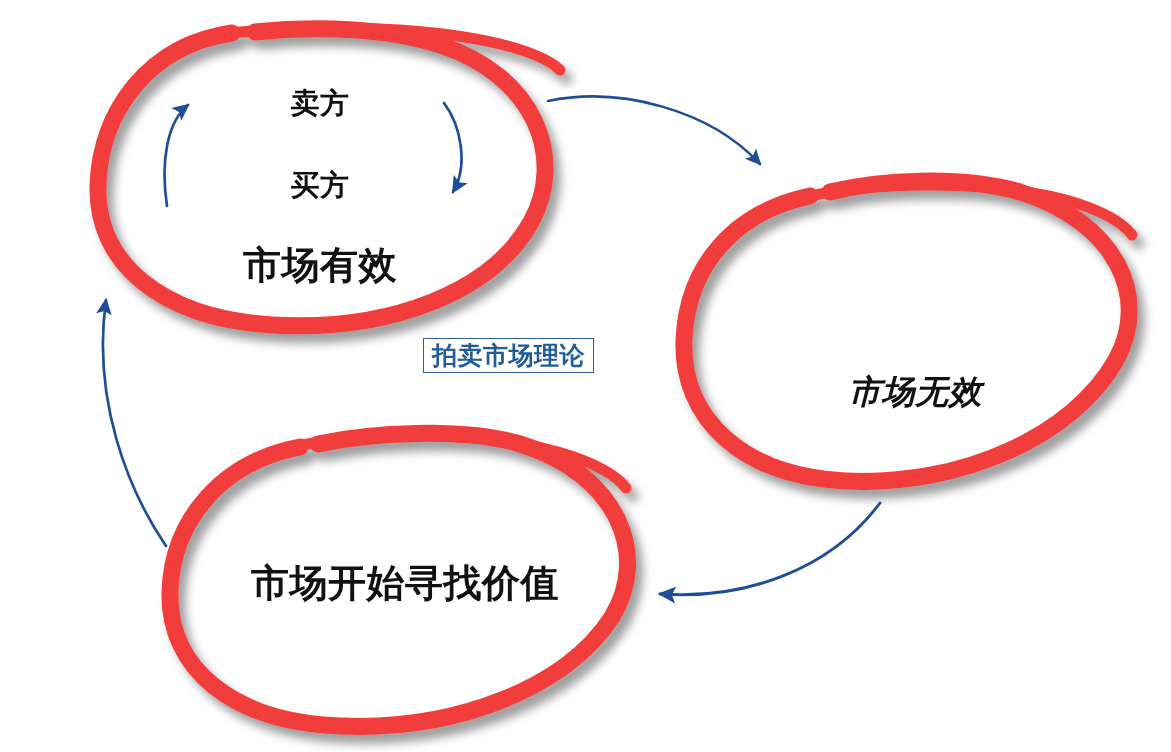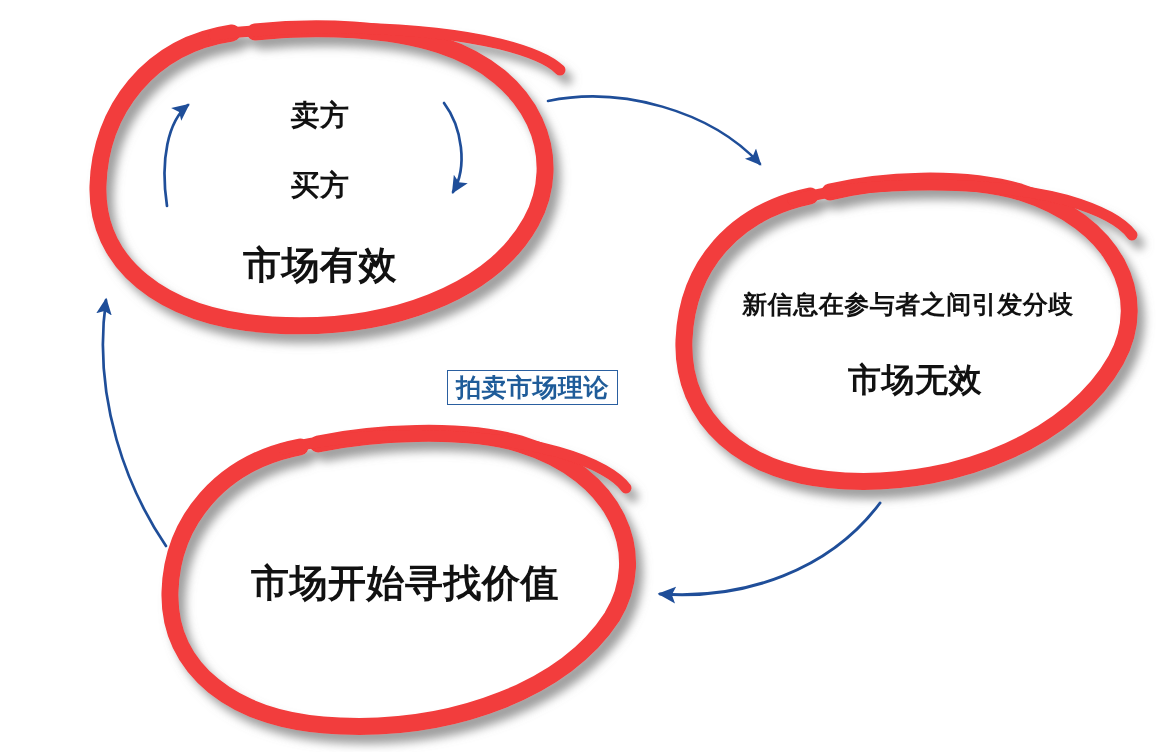--- a/index.html
+++ b/index.html
@@ -35,36 +35,35 @@
     letter-spacing: 0.5px;
     font-family: "DejaVu Sans", "Liberation Sans", sans-serif;
   }
   .t-small { font-size: 29px; }
   .t-mid   { font-size: 25px; }
   .t-large { font-size: 38px; }
   .t-xl    { font-size: 33px; }
 
   #center-label {
     position: absolute;
-    left: 447px;
+    left: 423px;
     top: 338px;
     width: 171px;
     height: 35px;
     box-sizing: border-box;
     border: 1px solid #2a5fa0;
     display: flex;
     align-items: center;
     justify-content: center;
     color: #1f5c99;
     font-size: 25px;
     font-weight: bold;
     letter-spacing: 0.5px;
     background: #ffffff;
     font-family: Liberation Mono, monospace;
-    margin-top: 32px;
   }
 </style>
 </head>
 <body>
 
 <div id="stage">
 
   <svg id="canvas" viewBox="0 0 1171 752" xmlns="http://www.w3.org/2000/svg">
     <defs>
       <filter id="softshadow" x="-30%" y="-30%" width="180%" height="180%">
@@ -118,24 +117,23 @@
 
     <path d="M 880 503 C 830 570, 745 600, 660 594" fill="none" stroke="#1F4E99" stroke-width="2.9" stroke-linecap="round" marker-end="url(#arrowheadBlue)"></path>
 
     <path d="M 166 546 C 128 490, 92 400, 106 300" fill="none" stroke="#1F4E99" stroke-width="2.7" stroke-linecap="round" marker-end="url(#arrowheadBlue)"></path>
 
     <path d="M 167 206 C 160 160, 168 121, 188 105" fill="none" stroke="#1F4E99" stroke-width="2.7" stroke-linecap="round" marker-end="url(#arrowheadBlueSm)"></path>
 
     <path d="M 444 103 C 462 127, 468 167, 453 192" fill="none" stroke="#1F4E99" stroke-width="2.7" stroke-linecap="round" marker-end="url(#arrowheadBlueSm)"></path>
   </svg>
 
-  <div class="node-text t-small" style="left:230px; top:88px; width:180px;margin-top:12px;">卖方</div>
+  <div class="node-text t-small" style="left:230px; top:88px; width:180px;">卖方</div>
   <div class="node-text t-large" style="left:200px; top:246px; width:240px;">市场有效</div>
   <div class="node-text t-small" style="left:230px; top:170px; width:180px;">买方</div>
 
-  <div class="node-text t-mid" style="left:708px; top:292px; width:400px;">新信息在参与者之间引发分歧</div>
-  <div class="node-text t-xl" style="left:790px; top:363px; width:250px;">市场无效</div>
+  <div class="node-text t-xl" style="left:790px; top:375px; width:250px;font-style:italic;">市场无效</div>
 
   <div class="node-text t-large" style="left:240px; top:564px; width:330px;text-align:center;">市场开始寻找价值</div>
 
   <div id="center-label">拍卖市场理论</div>
 
 </div>
 
 </body></html>

